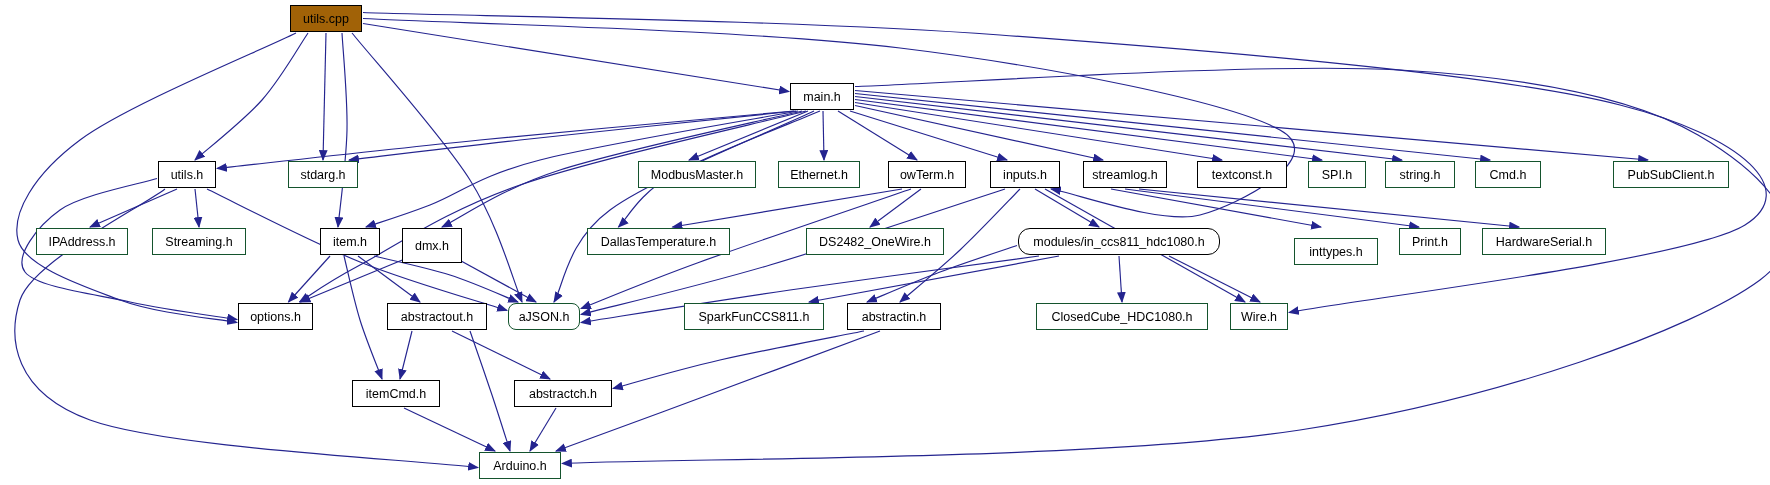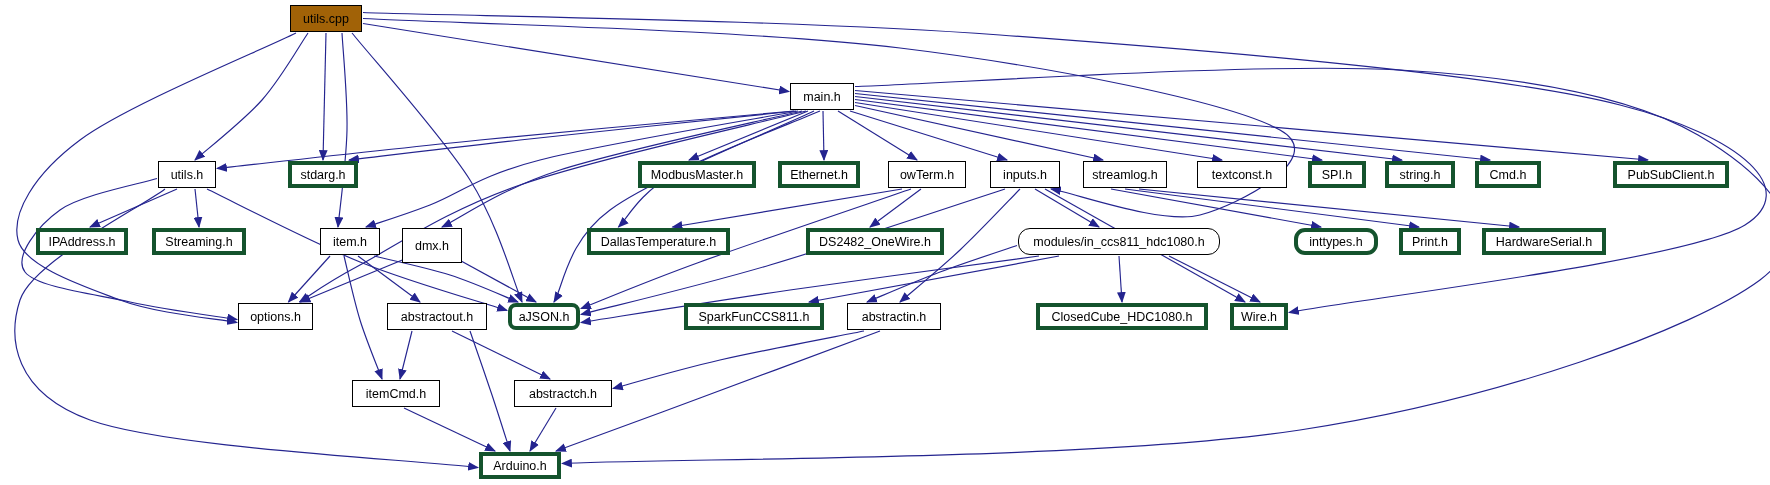--- a/index.html
+++ b/index.html
@@ -1,20 +1,20 @@
 <!DOCTYPE html>
 <html><head>
 <meta charset="utf-8">
 <style>
   html,body{margin:0;padding:0;background:#ffffff;}
   #stage{position:relative;width:1770px;height:485px;background:#ffffff;overflow:hidden;
          font-family:"Liberation Sans","DejaVu Sans",sans-serif;}
   #edges{position:absolute;left:0;top:0;width:1770px;height:485px;}
   .node{position:absolute;display:flex;align-items:center;justify-content:center;
-        background:#ffffff;border:4px solid #14532d;box-sizing:border-box;
+        background:#ffffff;border:1px solid #14532d;box-sizing:border-box;
         font-size:12.5px;color:#000;white-space:nowrap;z-index:2;}
   .node.internal{border:1px solid #000000;}
   .node.focus{background:#a16207;border:1.5px solid #000000;}
   .node span{padding:0 4px;}
 </style>
 </head>
 <body>
 
 <div id="stage">
   <svg id="edges" xmlns="http://www.w3.org/2000/svg" viewBox="0 0 1770 485" width="1770" height="485">
@@ -140,21 +140,21 @@
     </div>
     <div class="node external" style="left: 587px; top: 228px; width: 143px; height: 27px;">
       <span>DallasTemperature.h</span>
     </div>
     <div class="node external" style="left: 806px; top: 228px; width: 138px; height: 27px;">
       <span>DS2482_OneWire.h</span>
     </div>
     <div class="node internal" style="left: 1018px; top: 228px; width: 202px; height: 27px; border-radius: 12px;">
       <span>modules/in_ccs811_hdc1080.h</span>
     </div>
-    <div class="node external" style="left: 1294px; top: 228px; width: 84px; height: 27px; border-radius: 11px;">
+    <div class="node external" style="left: 1294px; top: 238px; width: 84px; height: 27px;">
       <span>inttypes.h</span>
     </div>
     <div class="node external" style="left: 1399px; top: 228px; width: 62px; height: 27px;">
       <span>Print.h</span>
     </div>
     <div class="node external" style="left: 1482px; top: 228px; width: 124px; height: 27px;">
       <span>HardwareSerial.h</span>
     </div>
     <div class="node internal" style="left: 238px; top: 303px; width: 75px; height: 27px;">
       <span>options.h</span>

